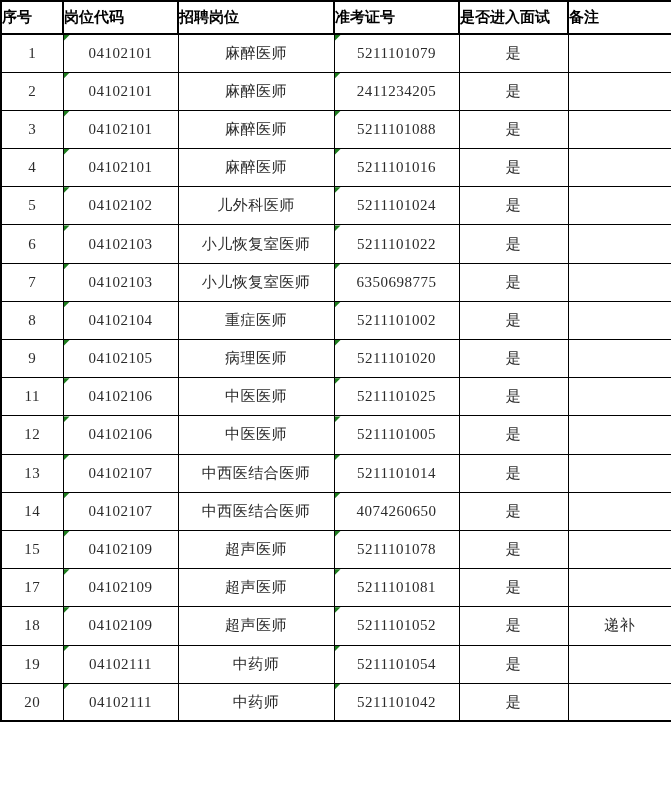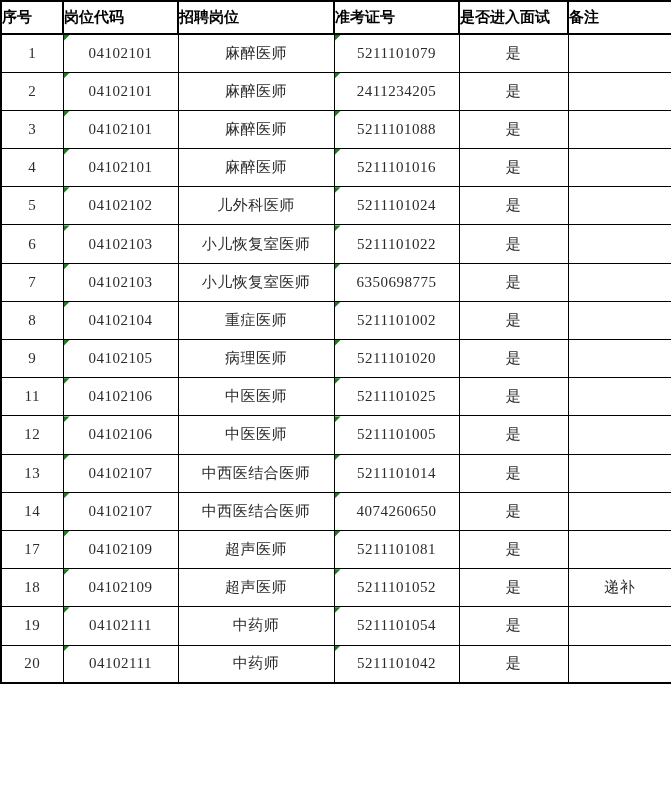--- a/index.html
+++ b/index.html
@@ -182,20 +182,28 @@
         </tr>
         <tr>
           <td><span class="cell-text">14</span></td>
           <td><span class="flag" style="background: rgb(29, 124, 29);"></span><span class="cell-text">04102107</span></td>
           <td><span class="cell-text">中西医结合医师</span></td>
           <td><span class="flag" style="background: rgb(29, 124, 29);"></span><span class="cell-text">4074260650</span></td>
           <td><span class="cell-text">是</span></td>
           <td><span class="cell-text"></span></td>
         </tr>
         <tr>
+          <td><span class="cell-text">15</span></td>
+          <td><span class="flag" style="background: rgb(29, 124, 29);"></span><span class="cell-text">04102109</span></td>
+          <td><span class="cell-text">超声医师</span></td>
+          <td><span class="flag" style="background: rgb(29, 124, 29);"></span><span class="cell-text">5211101078</span></td>
+          <td><span class="cell-text">是</span></td>
+          <td><span class="cell-text"></span></td>
+        </tr>
+        <tr>
           <td><span class="cell-text">17</span></td>
           <td><span class="flag" style="background: rgb(29, 124, 29);"></span><span class="cell-text">04102109</span></td>
           <td><span class="cell-text">超声医师</span></td>
           <td><span class="flag" style="background: rgb(29, 124, 29);"></span><span class="cell-text">5211101081</span></td>
           <td><span class="cell-text">是</span></td>
           <td><span class="cell-text"></span></td>
         </tr>
         <tr>
           <td><span class="cell-text">18</span></td>
           <td><span class="flag" style="background: rgb(29, 124, 29);"></span><span class="cell-text">04102109</span></td>

